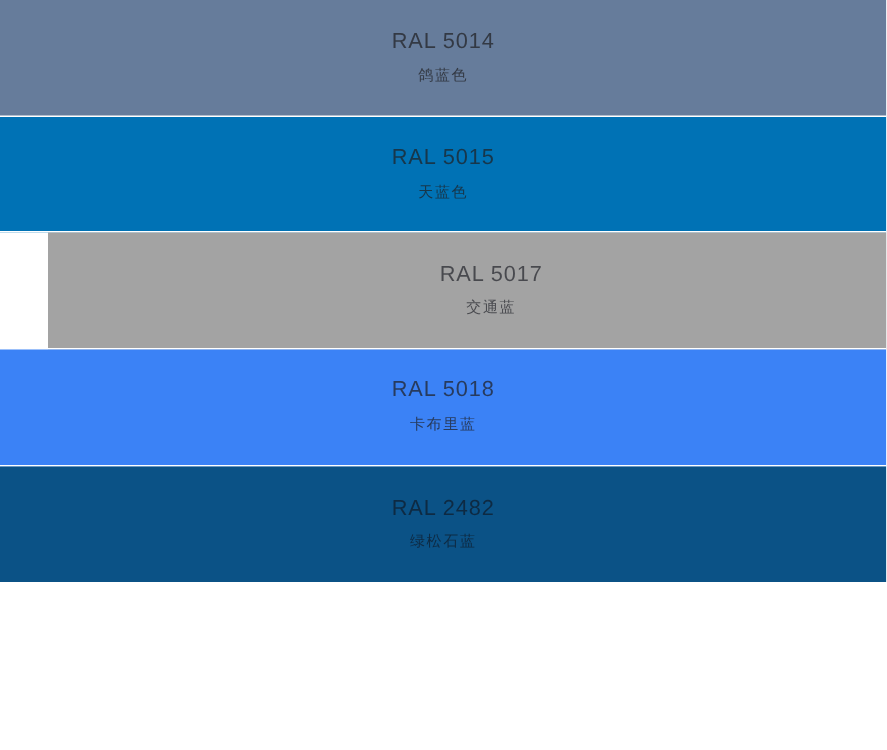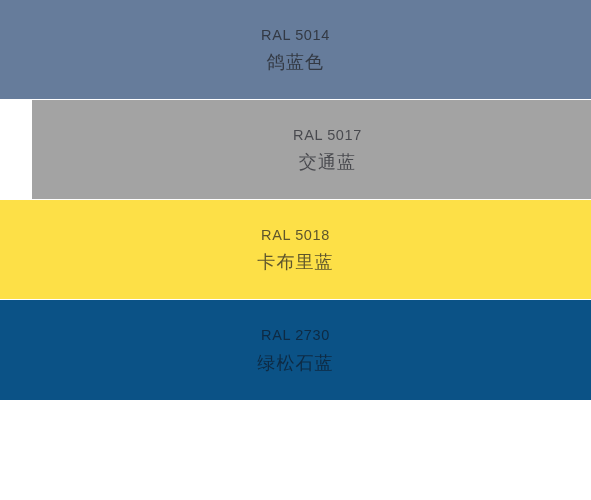--- a/index.html
+++ b/index.html
@@ -37,52 +37,56 @@
   .swatch-code {
     font-size: 14.5px;
     letter-spacing: 0.6px;
     line-height: 1;
     color: rgba(32, 32, 34, 0.72);
     margin-bottom: 11px;
     white-space: nowrap;
     font-weight: 400;
   }
   .swatch-name {
-    font-size: 18px;
+    font-size: 10px;
     letter-spacing: 1.1px;
     line-height: 1;
     color: rgba(32, 32, 34, 0.72);
     white-space: nowrap;
     font-weight: 400;
   }
   
   .swatch-row.dark .swatch-code,
   .swatch-row.dark .swatch-name {
     color: rgba(16, 18, 26, 0.62);
   }
 </style>
 </head>
 <body>
 
-<div class="swatch-board" style="width: 591px; height: 500px;">
+<div class="swatch-board" style="width: 591px; height: 388px;">
 
   <div class="swatch-row" style="background-color: rgb(102, 124, 155);">
     <span class="swatch-code">RAL 5014</span>
     <span class="swatch-name">鸽蓝色</span>
   </div>
 
+  <div class="swatch-row" style="background-color: rgb(0, 114, 181);">
+    <span class="swatch-code">RAL 5015</span>
+    <span class="swatch-name">天蓝色</span>
+  </div>
 
   <div class="swatch-row dark" style="background-color: #a3a3a3; margin-left: 32px;">
     <span class="swatch-code">RAL 5017</span>
     <span class="swatch-name">交通蓝</span>
   </div>
 
-  <div class="swatch-row" style="background-color: #fde047; align-items: center;">
+  <div class="swatch-row" style="background-color: #3b82f6; align-items: center;">
     <span class="swatch-code">RAL 5018</span>
     <span class="swatch-name">卡布里蓝</span>
   </div>
 
   <div class="swatch-row dark" style="background-color: rgb(11, 82, 134);">
-    <span class="swatch-code">RAL 2730</span>
+    <span class="swatch-code">RAL 2482</span>
     <span class="swatch-name">绿松石蓝</span>
   </div>
 
 </div>
 
 </body></html>

